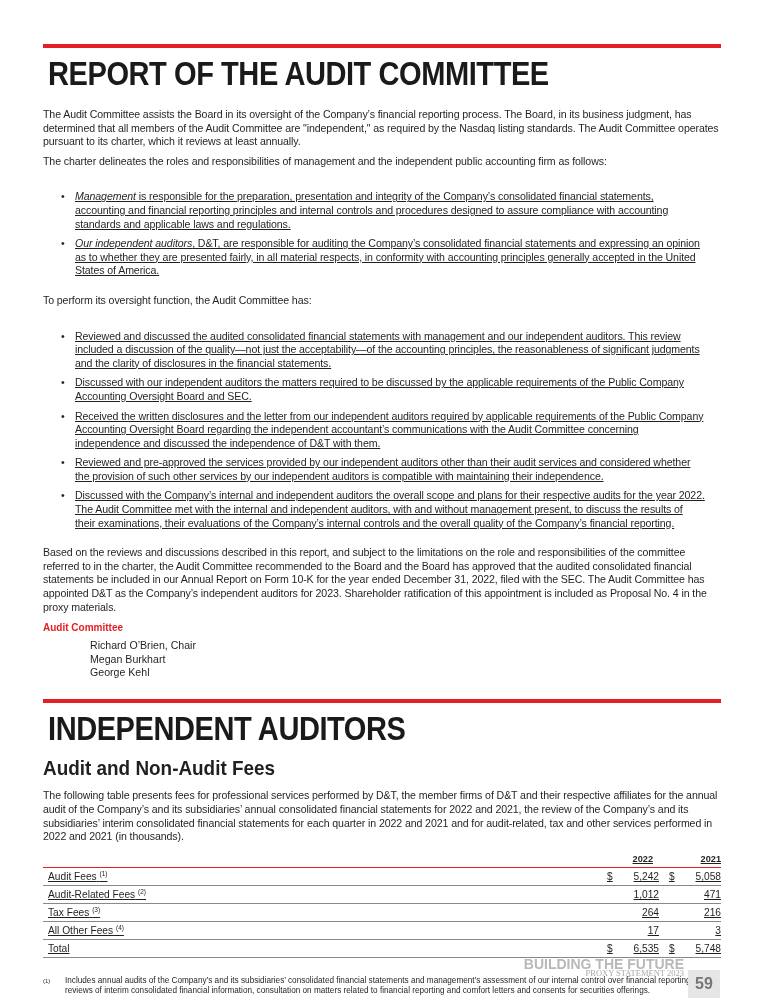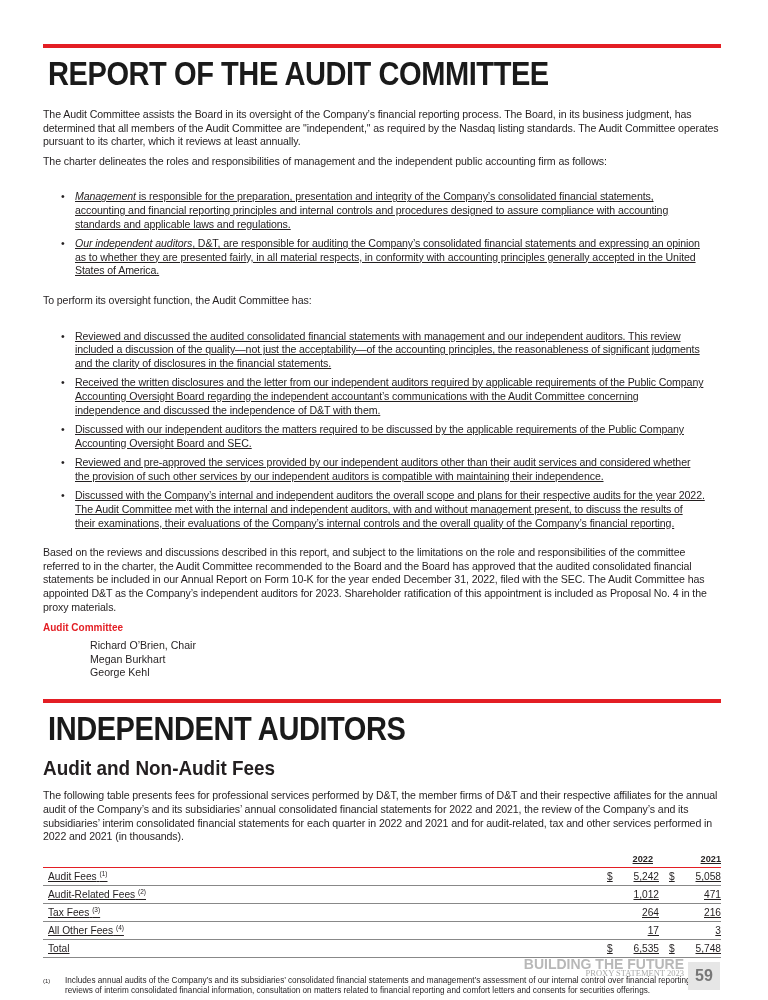--- a/index.html
+++ b/index.html
@@ -24,21 +24,21 @@
   table.fees tbody tr { border-bottom:1.2px solid #888; }
   table.fees td { padding:2px 0 2px 5px; height:13px; }
   table.fees td.num { text-align:right; padding-right:0; }
   table.fees td.cur { width:14px; padding:0; text-align:left; }
   sup { font-size:6.5px; vertical-align:4px; }
   .fn { display:flex; font-size:8.2px; line-height:10.6px; margin-top:18px; }
   .fn .mk { width:22px; flex:0 0 22px; font-size:6px; }
   .footer { position:absolute; left:560px; top:954px; width:160px; height:30px; }
   .footer .t1 { position:absolute; right:36px; top:2px; font-weight:bold; font-size:14px; color:#b8b8b8; white-space:nowrap; }
   .footer .t2 { position:absolute; right:36px; top:14px; font-size:8.5px; color:#aaa; white-space:nowrap;font-family:Liberation Serif, serif; }
-  .footer .pg { position:absolute; right:0; top:8px; width:32px; height:28px; background:#e6e6e6;
+  .footer .pg { position:absolute; right:0; top:16px; width:32px; height:28px; background:#e6e6e6;
                 font-weight:bold; font-size:16px; color:#777; text-align:center; line-height:28px; }
 </style>
 </head>
 <body>
 
 <div class="page">
   <div style="height:44px"></div>
   <div class="rule"></div>
   <div class="h1">REPORT OF THE AUDIT COMMITTEE</div>
 
@@ -48,22 +48,22 @@
   <p class="p">The charter delineates the roles and responsibilities of management and the independent public accounting firm as follows:</p>
   <div style="height:6px"></div>
   <ul class="b">
     <li><i>Management</i><span> is responsible for the preparation, presentation and integrity of the Company’s consolidated financial statements, accounting and financial reporting principles and internal controls and procedures designed to assure compliance with accounting standards and applicable laws and regulations.</span></li>
     <li><i>Our independent auditors</i><span>, D&amp;T, are responsible for auditing the Company’s consolidated financial statements and expressing an opinion as to whether they are presented fairly, in all material respects, in conformity with accounting principles generally accepted in the United States of America.</span></li>
   </ul>
   <p class="p">To perform its oversight function, the Audit Committee has:</p>
   <div style="height:6px"></div>
   <ul class="b">
     <li>Reviewed and discussed the audited consolidated financial statements with management and our independent auditors. This review included a discussion of the quality—not just the acceptability—of the accounting principles, the reasonableness of significant judgments and the clarity of disclosures in the financial statements.</li>
+    <li>Discussed with our independent auditors the matters required to be discussed by the applicable requirements of the Public Company Accounting Oversight Board and SEC.</li>
     <li>Received the written disclosures and the letter from our independent auditors required by applicable requirements of the Public Company Accounting Oversight Board regarding the independent accountant’s communications with the Audit Committee concerning independence and discussed the independence of D&amp;T with them.</li>
-    <li>Discussed with our independent auditors the matters required to be discussed by the applicable requirements of the Public Company Accounting Oversight Board and SEC.</li>
     <li>Reviewed and pre-approved the services provided by our independent auditors other than their audit services and considered whether the provision of such other services by our independent auditors is compatible with maintaining their independence.</li>
     <li>Discussed with the Company’s internal and independent auditors the overall scope and plans for their respective audits for the year 2022. The Audit Committee met with the internal and independent auditors, with and without management present, to discuss the results of their examinations, their evaluations of the Company’s internal controls and the overall quality of the Company’s financial reporting.</li>
   </ul>
   <p class="p">Based on the reviews and discussions described in this report, and subject to the limitations on the role and responsibilities of the committee referred to in the charter, the Audit Committee recommended to the Board and the Board has approved that the audited consolidated financial statements be included in our Annual Report on Form 10-K for the year ended December 31, 2022, filed with the SEC. The Audit Committee has appointed D&amp;T as the Company’s independent auditors for 2023. Shareholder ratification of this appointment is included as Proposal No. 4 in the proxy materials.</p>
   <div style="height:8px"></div>
   <div class="red-label">Audit Committee</div>
   <div style="height:6px"></div>
   <div class="members">
     <div>
       <div>Richard O’Brien, Chair</div>

